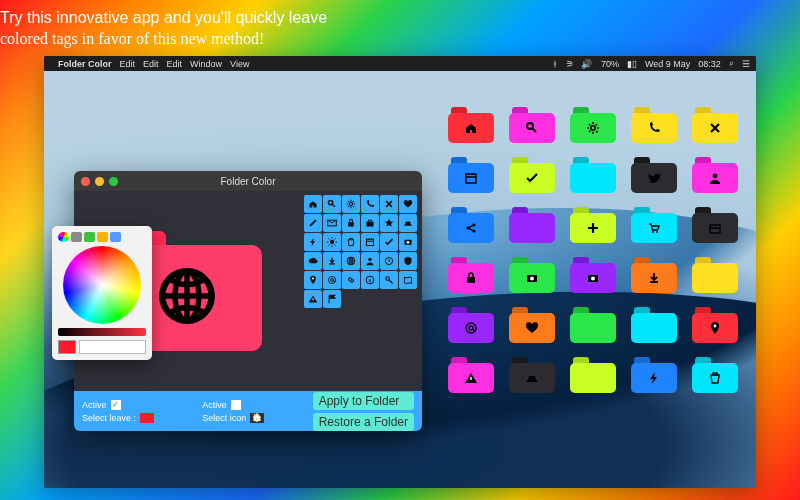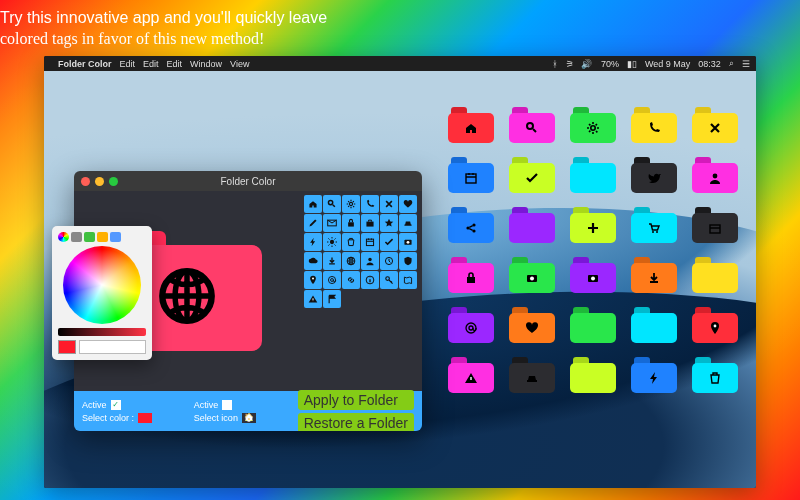--- a/index.html
+++ b/index.html
@@ -80,21 +80,21 @@
   .app-footer { height:40px; background:#3aa9ff; display:flex; align-items:center;
                 padding:0 8px; gap:6px; font-size:9px; color:#fff; }
   .app-footer .col { display:flex; flex-direction:column; gap:3px; }
   .app-footer .row { display:flex; align-items:center; gap:4px; }
   .app-footer .check { width:10px;height:10px;display:inline-flex;align-items:center;
                        justify-content:center; background:#fff; color:#1a6; font-size:8px;}
   .swatch { width:14px; height:10px; background:#ff1a2a; }
   .iconsw { width:14px; height:10px; background:#2f3038; display:inline-flex;
             align-items:center;justify-content:center;}
   .iconsw::before{content:"🏠"; font-size:8px; filter:brightness(2);}
-  .btn { background:#84cc16; color:#333; border-radius:3px; padding:2px 6px; font-size:14px;
+  .btn { background:#5eead4; color:#333; border-radius:3px; padding:2px 6px; font-size:12px;
          cursor:pointer; white-space:nowrap;}
   .app-footer .spacer{flex:1}
 
   
   .picker {
     position:absolute; left:8px; top:155px; width:100px; height:134px;
     background:#f2f2f2; border-radius:5px; box-shadow:0 6px 18px rgba(0,0,0,.4);
     padding:6px; display:flex; flex-direction:column; gap:4px;
   }
   .picker .tabs{height:10px; display:flex; gap:2px;}
@@ -783,21 +783,21 @@
           </div>
       </div>
 
       <div class="app-footer">
         <div class="col">
           <div class="row">
             <span>Active</span>
             <span class="check">✓</span>
           </div>
           <div class="row">
-            <span>Select color :</span>
+            <span>Select leave :</span>
             <span class="swatch"></span>
           </div>
         </div>
         <div class="spacer"></div>
         <div class="col">
           <div class="row">
             <span>Active</span>
             <span class="check" style="background:#fff;color:transparent">✓</span>
           </div>
           <div class="row">

